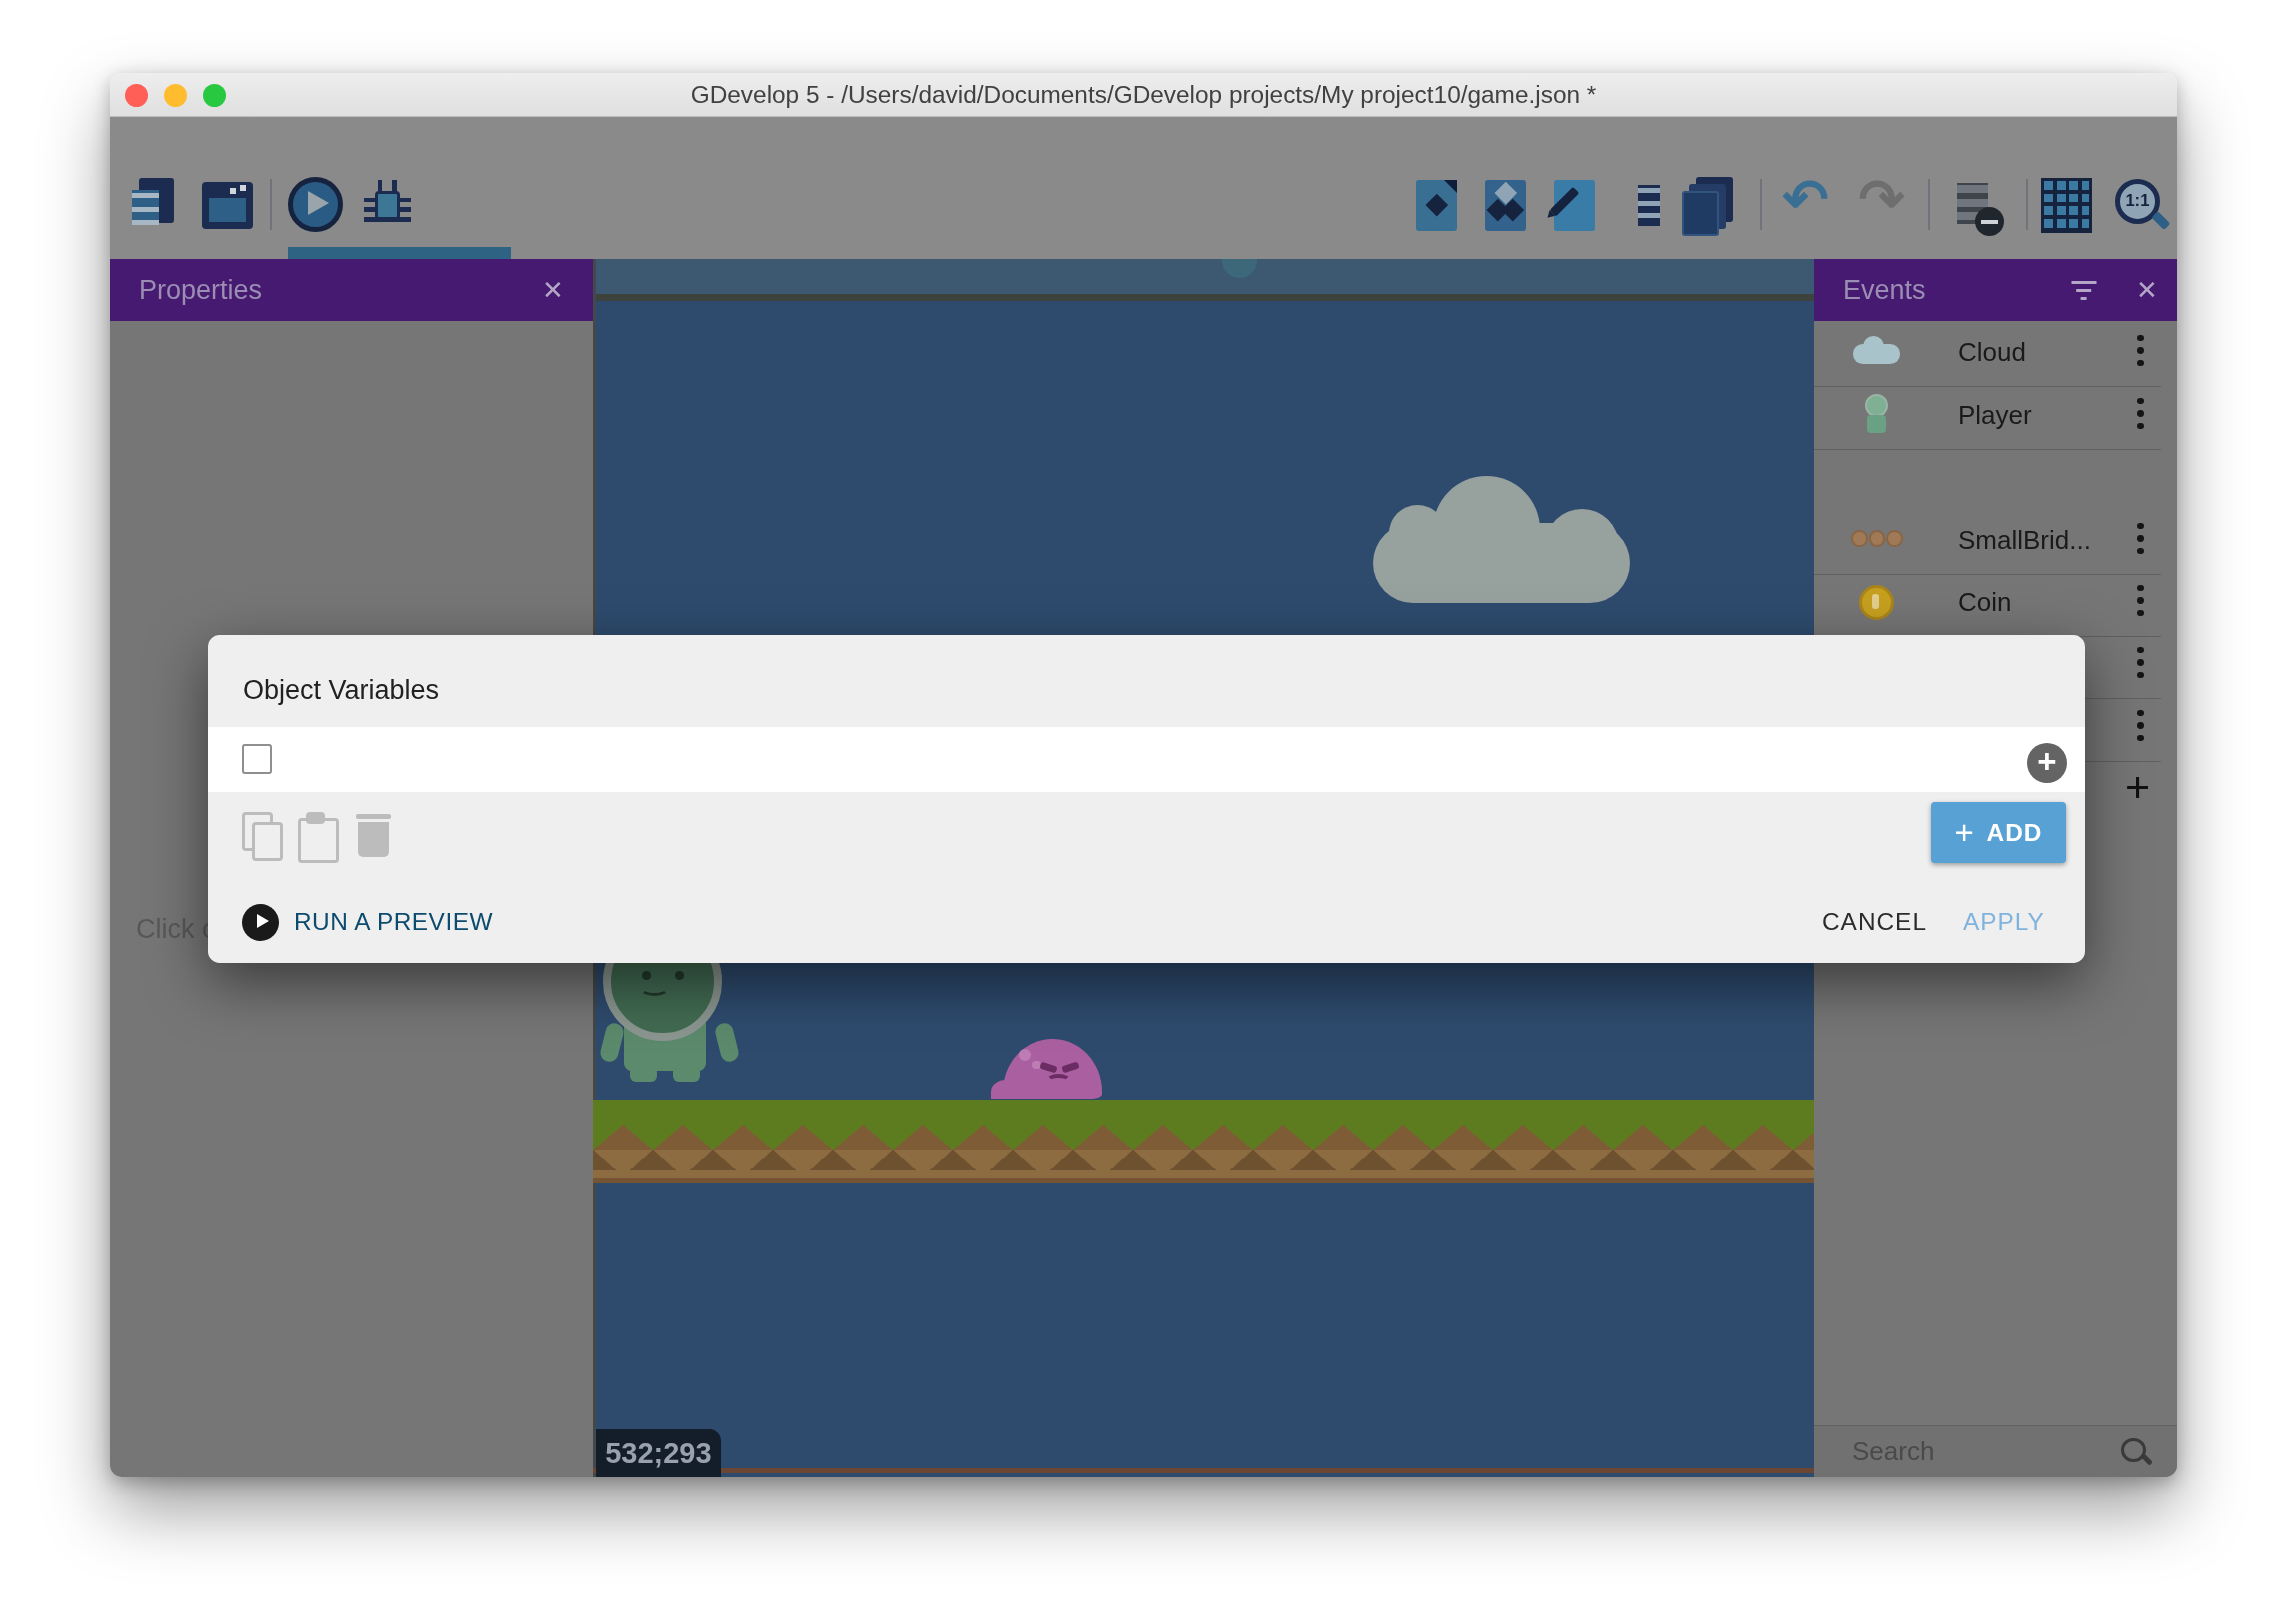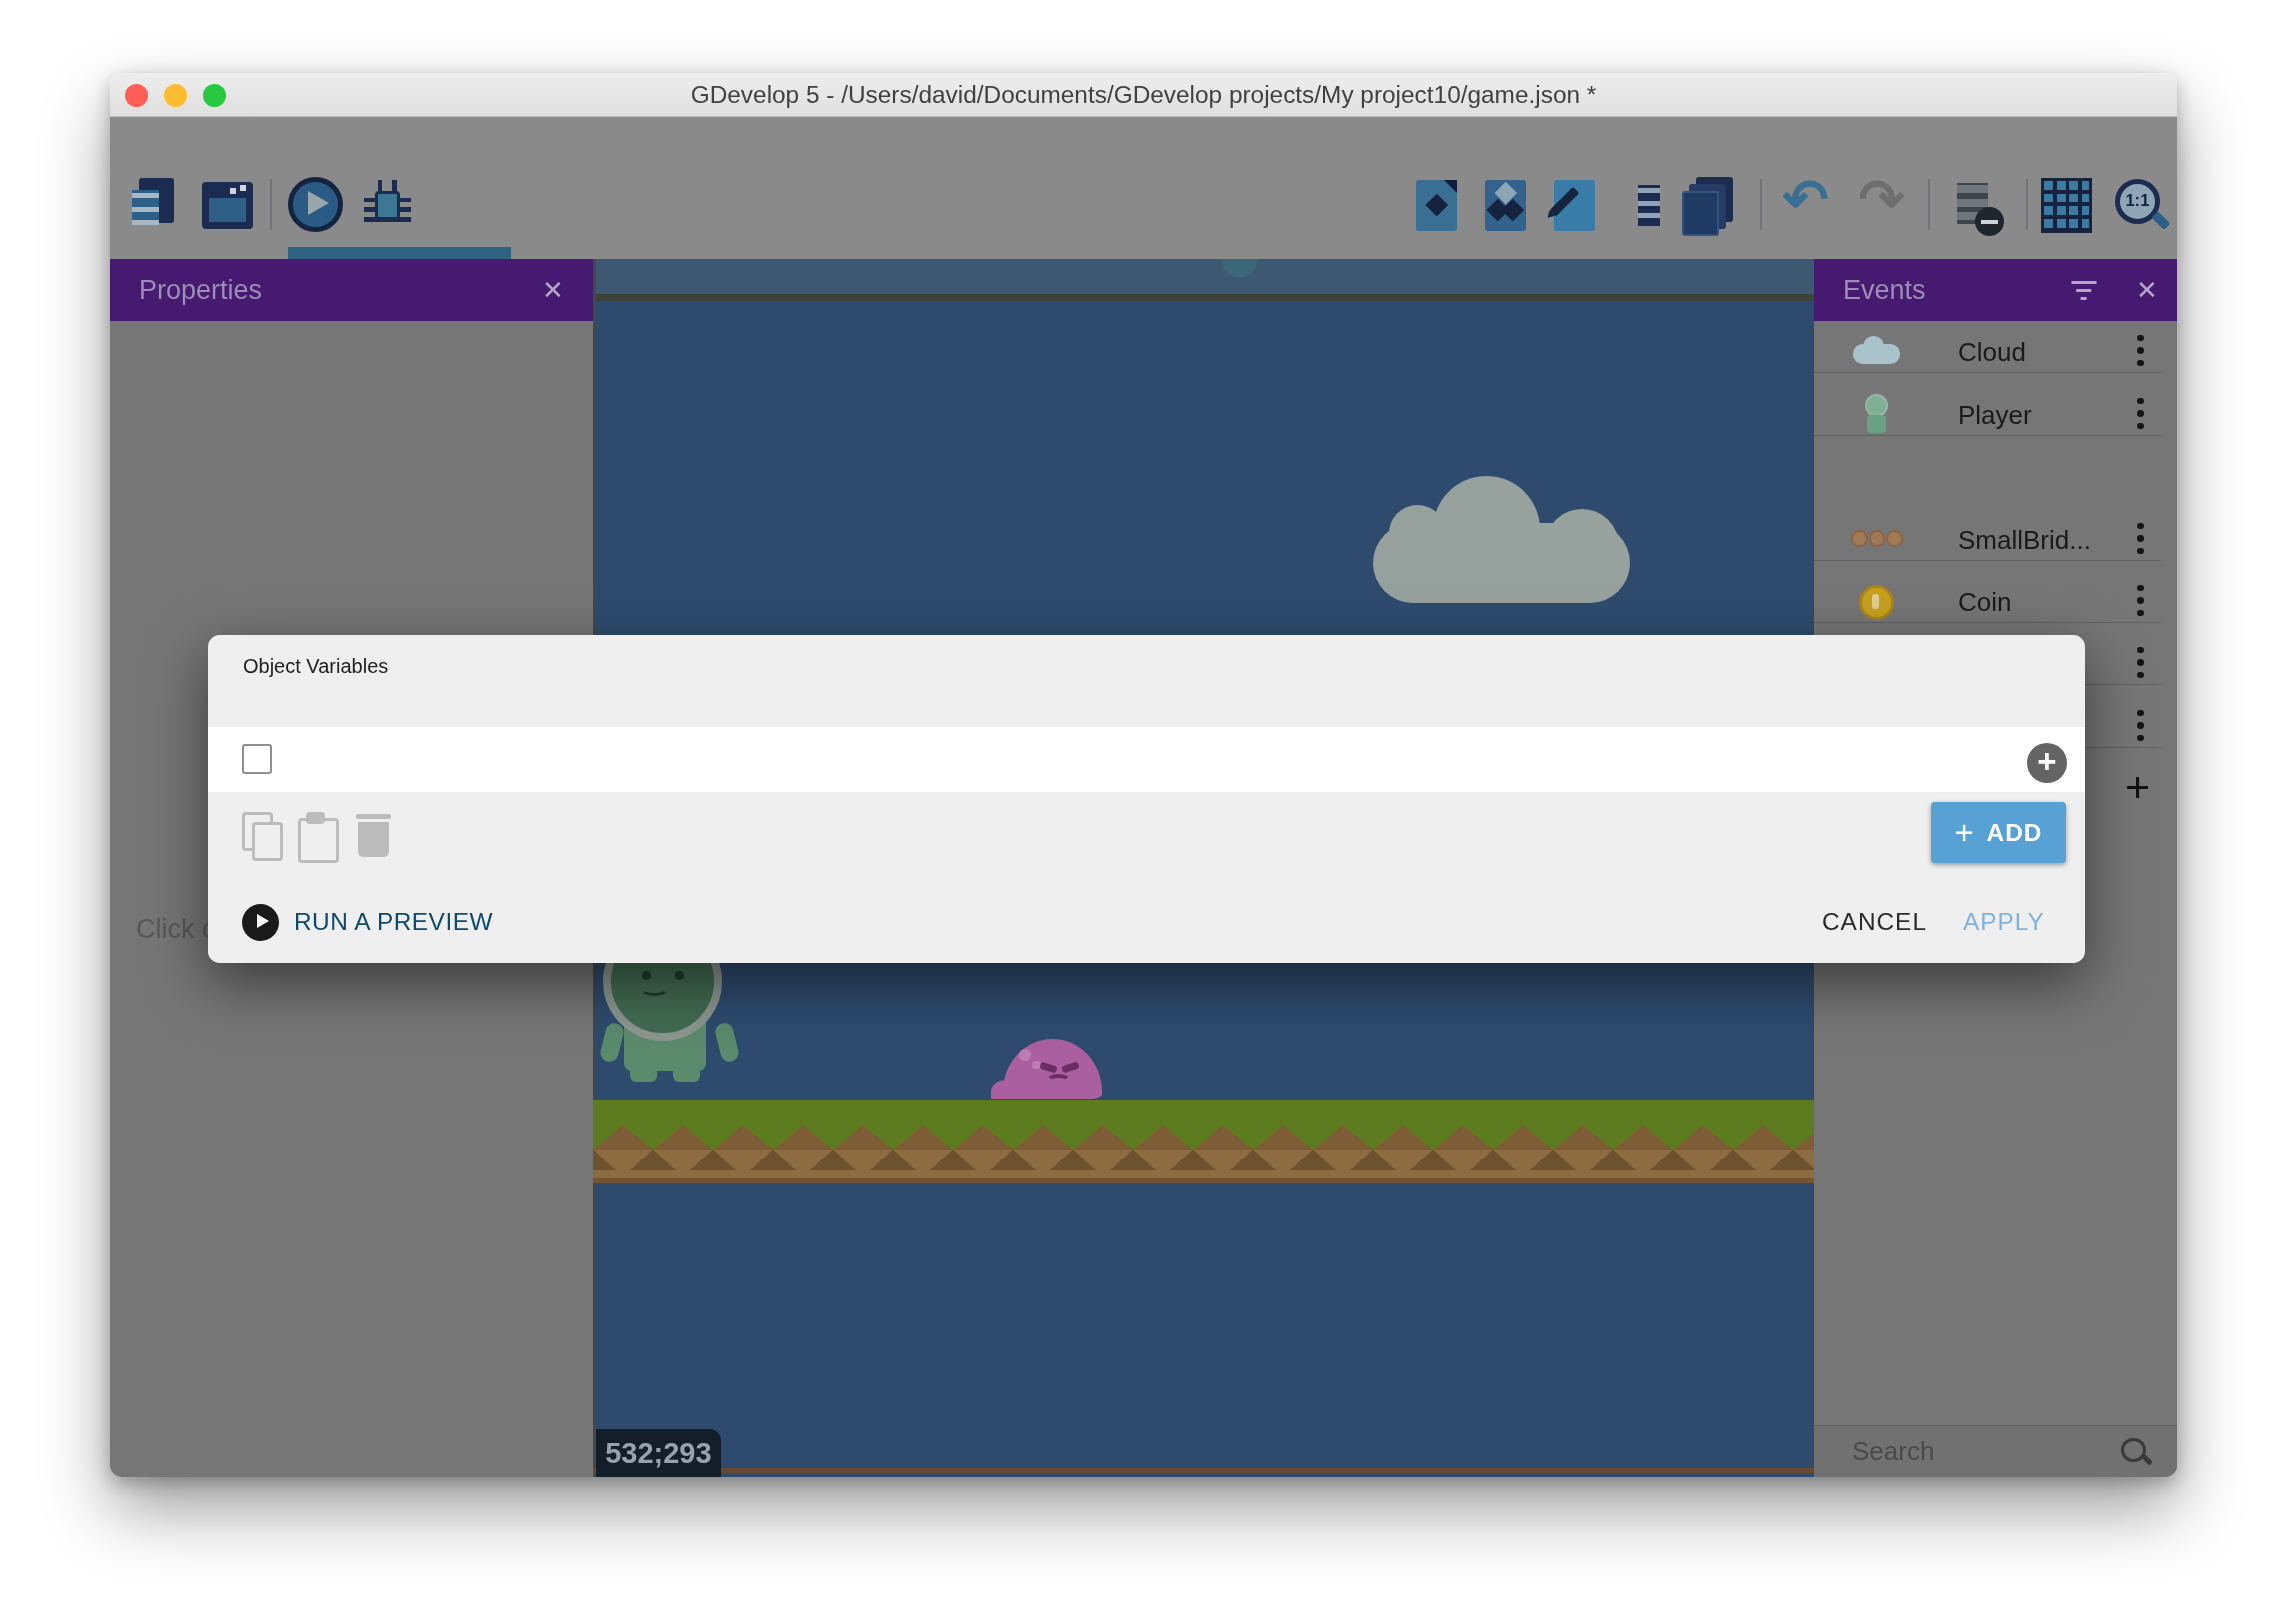--- a/index.html
+++ b/index.html
@@ -127,21 +127,21 @@
   .scene-bottomline { position:absolute; left:0; top:1209px; right:0; height:4.9px; background:#6b4633; }
 
   .coords { position:absolute; left:2.9px; top:1170px; width:125px; height:48px; background:#141d2a;
             color:#99a1ae; font-size:29px; font-weight:bold; line-height:48px; text-align:center;
             border-top-right-radius:11.7px; }
 
   
   .objects { position:absolute; left:1704px; top:0; width:363px; height:1218px; background:#767676; }
   .filter-icon { position:absolute; left:256px; top:19.5px; width:27px; height:23.4px; }
   .filter-icon i { position:absolute; left:50%; transform:translateX(-50%); height:2.9px; background:#b3a6c6; display:block; }
-  .obj-row { position:absolute; left:0; right:16px; height:52px; border-bottom:1px solid rgba(0,0,0,.18); }
+  .obj-row { position:absolute; left:0; right:16px; height:66px; border-bottom:1px solid rgba(0,0,0,.18); }
   .obj-row .label { position:absolute; left:144px; top:0; height:62px; line-height:62px; font-size:26px; color:#1a1a1a; }
   .dots { position:absolute; left:319px; top:13.7px; width:13.7px; height:35px; }
   .dots i { position:absolute; left:3.9px; width:6.8px; height:6.8px; border-radius:50%; background:#141414; }
   .row-icon { position:absolute; left:37px; top:7.8px; width:51px; height:47px; }
 
   .ic-cloud { position:absolute; left:2px; top:15.6px; width:47px; height:19.5px; background:#a9c3cb; border-radius:9.8px; }
   .ic-cloud:after { content:""; position:absolute; left:9.8px; top:-8.8px; width:21.5px; height:21.5px; border-radius:50%; background:#a9c3cb; }
   .ic-player-head { position:absolute; left:13.7px; top:2px; width:23.4px; height:23.4px; border-radius:50%; background:#7fb094; border:2.9px solid #9ab4a6; }
   .ic-player-body { position:absolute; left:15.6px; top:23.4px; width:19.5px; height:17.6px; border-radius:3.9px; background:#6aa184; }
   .ic-grass { position:absolute; left:2.9px; top:5.9px; width:45px; height:37px; border-radius:2.9px; overflow:hidden; background:#8a6a44; }
@@ -158,21 +158,21 @@
   .search-input { position:absolute; left:0; top:0; width:100%; height:100%; background:transparent; border:none; outline:none;
                   padding-left:38px; font-size:26px; color:#2e2e2e; font-family:"Liberation Sans",sans-serif; }
   .search-input::placeholder { color:#4a4a4a; opacity:1; }
   .search-icon { position:absolute; right:27px; top:11.7px; width:29px; height:29px; }
   .search-icon:before { content:""; position:absolute; left:0; top:0; width:18.5px; height:18.5px; border:3.9px solid #3a3a3a; border-radius:50%; }
   .search-icon:after { content:""; position:absolute; left:19.5px; top:19.5px; width:11.7px; height:4.9px; background:#3a3a3a; transform:rotate(45deg); border-radius:2px; }
 
   
   .dialog { position:absolute; left:98px; top:562px; width:1877px; height:328px; background:#efefef;
             border-radius:11.7px; box-shadow:0 19.5px 59px rgba(0,0,0,.5); z-index:100; }
-  .dlg-title { position:absolute; left:35px; top:20px; font-size:20px; color:#212121; }
+  .dlg-title { position:absolute; left:35px; top:40px; font-size:27px; color:#212121; }
   .var-row { position:absolute; left:0; top:92px; right:0; height:65px; background:#ffffff; }
   .checkbox { position:absolute; left:34px; top:16.6px; width:30px; height:30px; border:2.9px solid #8f8f8f; border-radius:2.9px; background:#fff; }
   .var-input { position:absolute; top:7.8px; height:45px; background:transparent; border:none; outline:none;
                border-bottom:2px solid #a2a2a2; font-size:28px; color:#1c1c1c; font-family:"Liberation Sans",sans-serif; }
   .var-name { left:91px; width:624px; }
   .var-value { left:896px; width:929px; }
   .plus-circle { position:absolute; left:1819px; top:15.6px; width:40px; height:40px; border-radius:50%; background:#646464; }
   .plus-circle:before { content:"+"; position:absolute; left:0; top:0; width:40px; height:40px; color:#fff;
                         font-size:33px; line-height:38px; text-align:center; font-weight:bold; }
 

